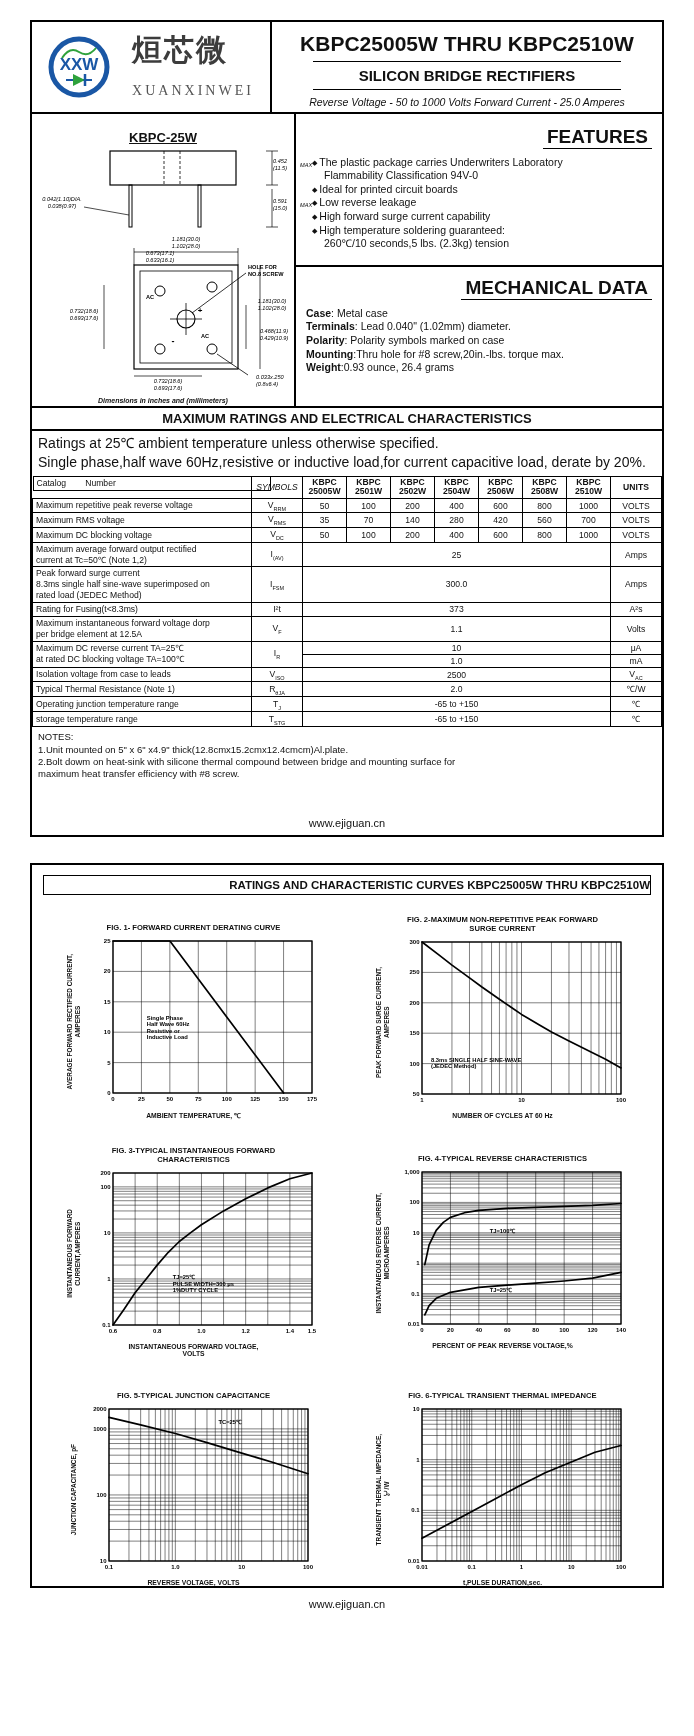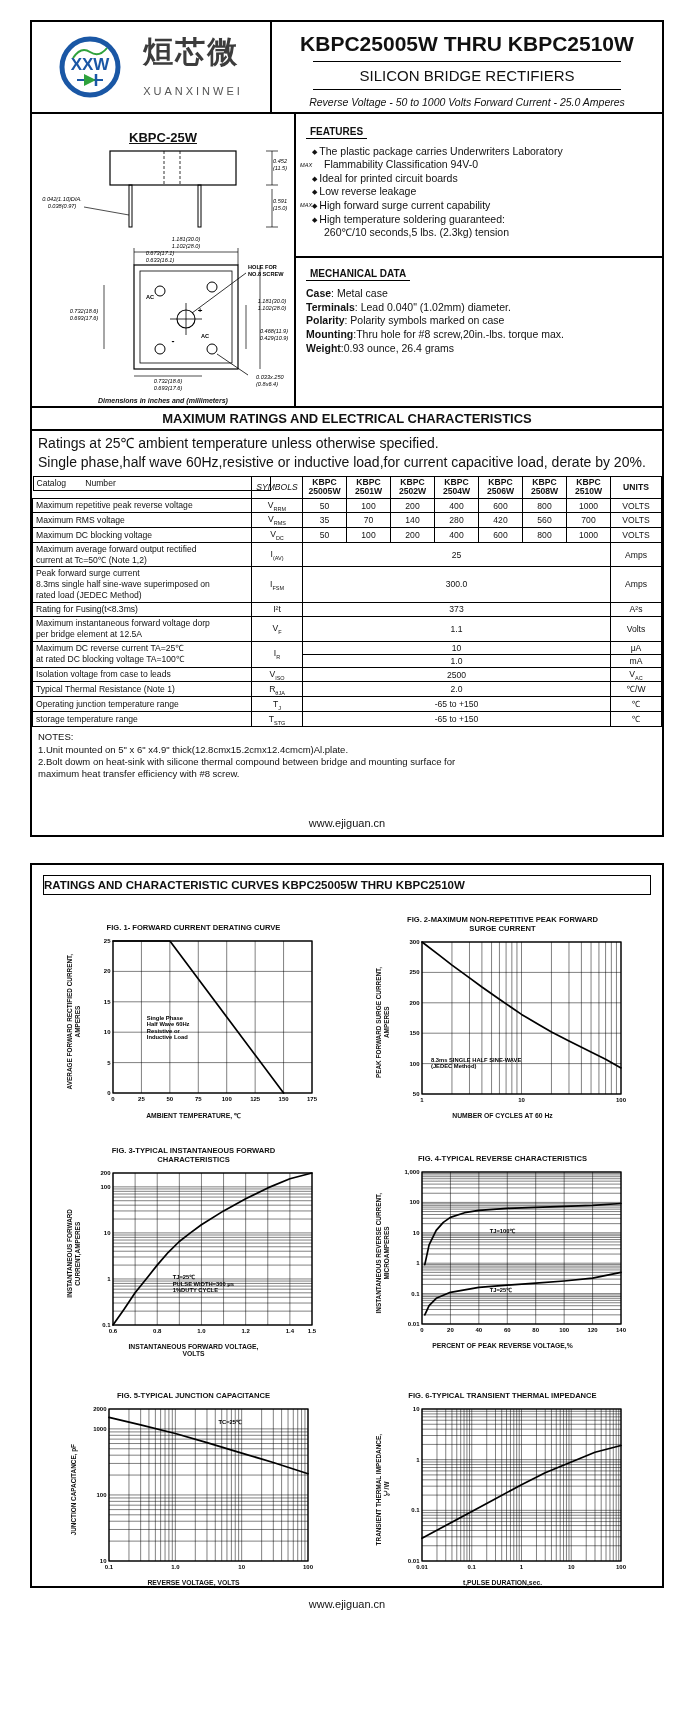--- a/index.html
+++ b/index.html
@@ -6,34 +6,34 @@
   body{width:694px;font-family:"Liberation Sans",sans-serif;color:#111;-webkit-font-smoothing:antialiased;}
   .page{margin:0 30px;border:2px solid #000;background:#fff;}
   .page1{margin-top:20px;}
   .page2{margin-top:26px;}
   .pre{white-space:pre-line;}
   
   .hdr{display:flex;border-bottom:2px solid #000;}
   .logo-col{width:238px;border-right:2px solid #000;display:flex;align-items:center;justify-content:center;padding:8px 0;}
   .logo-wrap{display:flex;align-items:center;gap:22px;}
   .logo-txt .cn{font-size:30px;font-weight:bold;color:#3c3c3c;letter-spacing:2px;line-height:1;}
-  .logo-txt .en{font-size:11px;color:#555;letter-spacing:3px;margin-top:18px;}
+  .logo-txt .en{font-size:14px;color:#555;letter-spacing:3px;margin-top:18px;font-family:Liberation Serif, serif;}
   .title-col{flex:1;text-align:center;padding:6px 13px 4px;}
   .doc-title{font-size:21px;font-weight:bold;margin-top:4px;}
   .rule{border-top:1.5px solid #000;margin:5px 28px;}
-  .doc-sub{font-size:15px;font-weight:normal;margin-top:2px;}
+  .doc-sub{font-size:15px;font-weight:bold;margin-top:2px;}
   .doc-tag{font-size:10.5px;font-style:italic;margin-top:6px;}
   
   .main2{display:flex;}
   .draw-col{width:262px;border-right:2px solid #000;padding:12px 0 2px;}
   .pkg-title{text-align:center;font-weight:bold;font-size:13px;text-decoration:underline;margin:4px 0 0;}
   .pkg-caption{text-align:center;font-size:7px;font-style:italic;font-weight:bold;margin-top:0;}
   .right-col{flex:1;display:flex;flex-direction:column;}
   .features-box{border-bottom:2px solid #000;padding:6px 10px 14px;min-height:122px;}
-  .sec-title{text-align:left;font-size:10px;font-weight:bold;margin:6px 0 8px;}
+  .sec-title{text-align:right;font-size:19px;font-weight:bold;margin:6px 0 8px;}
   .sec-title span{border-bottom:1.5px solid #000;padding:0 4px 1px;}
   ul.features{list-style:none;margin:2px 0 0;padding:0 0 0 6px;font-size:10.5px;line-height:1.22;}
   ul.features li{margin:1px 0;padding-left:12px;text-indent:-12px;}
   ul.features li::before{content:"◆ ";font-size:7px;vertical-align:1px;}
   .mech-box{padding:4px 10px 10px;}
   .mech-rows{font-size:10.5px;line-height:1.3;margin-top:2px;}
   .mech-rows b{font-weight:bold;}
   
   .banner{border-top:2px solid #000;border-bottom:2px solid #000;text-align:center;font-weight:bold;font-size:13px;padding:3px 0;}
   .rnotes{font-size:14px;padding:3px 6px 4px;line-height:1.35;border-bottom:0;}
@@ -46,21 +46,21 @@
   td.val{text-align:center;font-size:9px;}
   td.unit{width:44px;text-align:center;font-size:8.8px;}
   td.hdr{font-size:10px;}
   td.hdrU{font-weight:bold;font-size:10px;text-align:center;}
   td.ital{font-style:italic;font-size:7.5px;text-align:center;}
   sub{font-size:64%;}
   .notes{font-size:9.5px;line-height:1.3;padding:4px 6px 2px;}
   .foot1{text-align:center;font-size:11px;margin:34px 0 6px;}
   a.plain{color:#111;text-decoration:none;}
   
-  .banner2{margin:10px 11px 6px;border:1.5px solid #000;text-align:left;font-weight:bold;font-size:11.5px;padding:3px 0;}
+  .banner2{margin:10px 11px 6px;border:1.5px solid #000;text-align:right;font-weight:bold;font-size:11.5px;padding:3px 0;}
   .figgrid{display:grid;grid-template-columns:1fr 1fr;column-gap:6px;row-gap:26px;padding:14px 8px 0 10px;}
   .fig{display:flex;flex-direction:column;align-items:center;}
   .fig-title{font-size:7.6px;font-weight:bold;text-align:center;white-space:pre-line;line-height:1.25;margin-bottom:3px;min-height:18px;display:flex;align-items:flex-end;}
   .fig-body{display:flex;align-items:center;}
   .ylab{writing-mode:vertical-rl;transform:rotate(180deg);font-size:6.4px;font-weight:bold;text-align:center;white-space:pre-line;line-height:1.3;margin-right:1px;}
   .xlab{font-size:6.8px;font-weight:bold;text-align:center;white-space:pre-line;margin-top:3px;}
   .disclaimer{font-size:10px;margin:18px 0 12px 24px;}
   .foot2{text-align:center;font-size:11px;margin:10px 0 6px;}
   svg text{font-family:"Liberation Sans",sans-serif;}
 </style>

